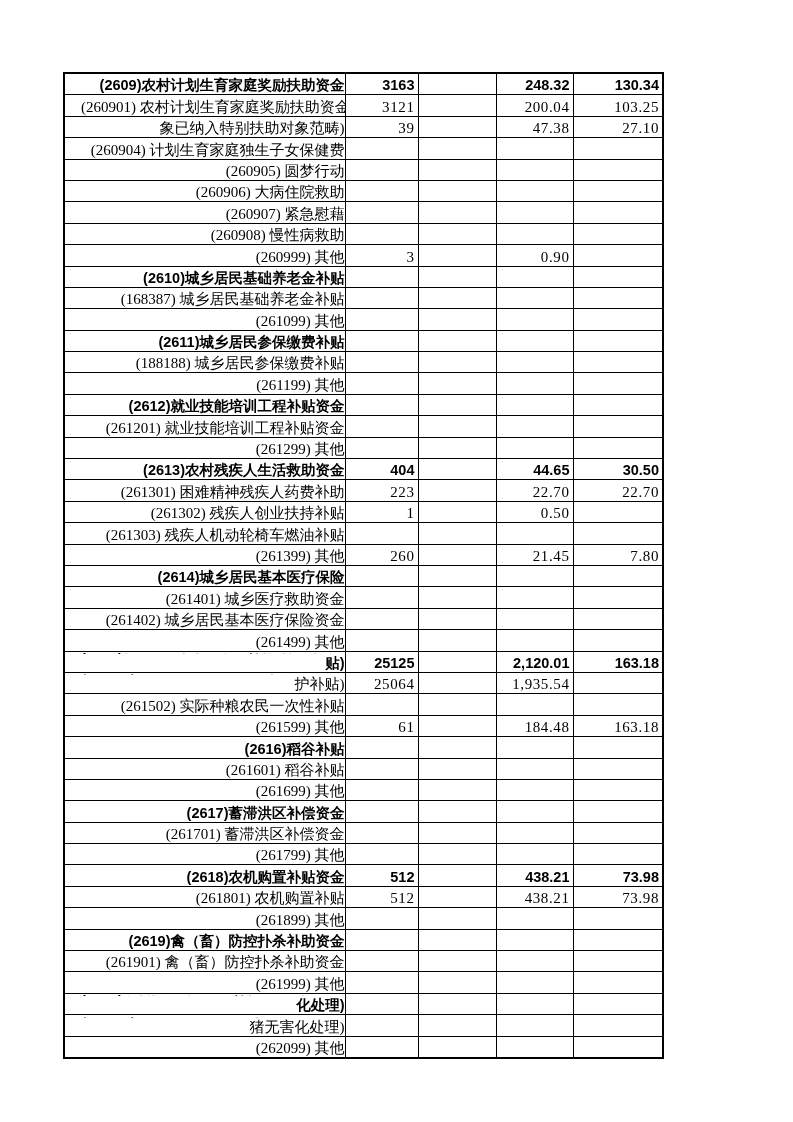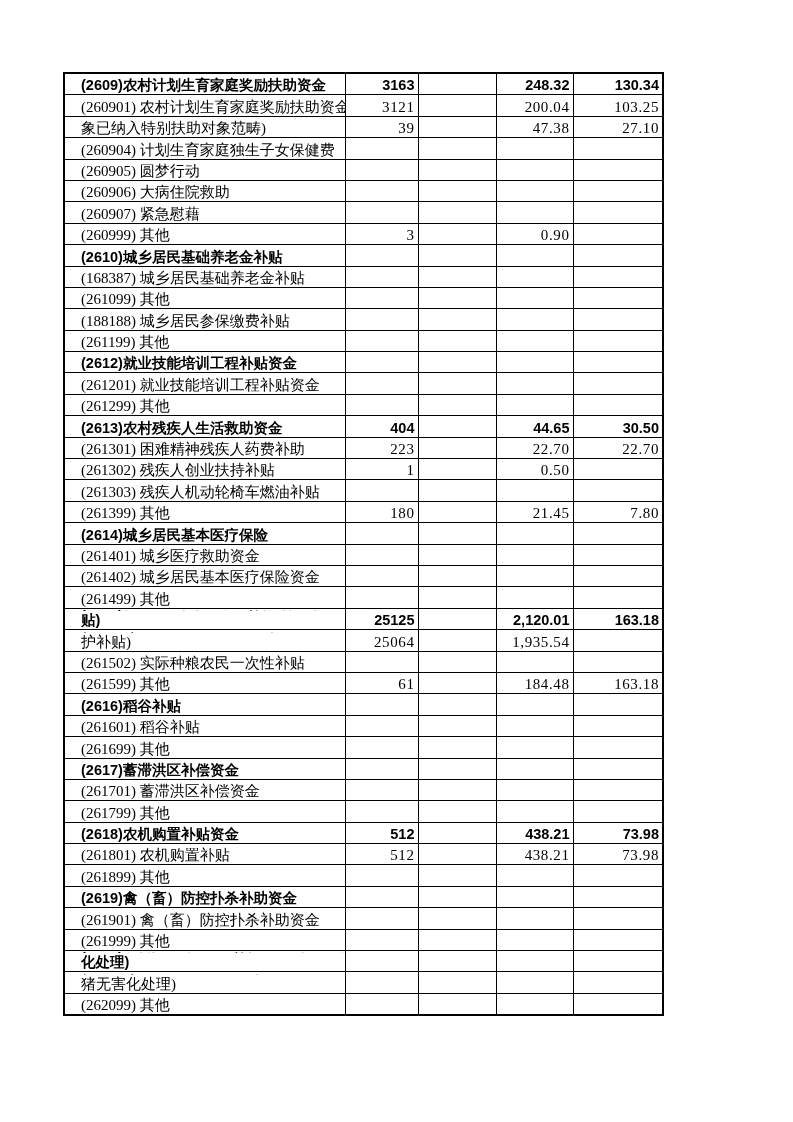--- a/index.html
+++ b/index.html
@@ -30,21 +30,21 @@
     max-height: 20.4px;
     overflow: hidden;
     padding: 0;
     vertical-align: bottom;
     font-size: 15px;
     line-height: 18px;
     white-space: nowrap;
   }
   td.c-label {
     padding-left: 16px;
-    text-align: left;
+    text-align: right;
   }
   td.c-num {
     padding-right: 3px;
     text-align: right;
     letter-spacing: 0.6px;
   }
   tr.bold td {
     font-family: "Liberation Sans", "DejaVu Sans", sans-serif;
     font-weight: bold;
     letter-spacing: 0px;
@@ -118,20 +118,27 @@
         <td class="c-num"></td>
       </tr>
       <tr>
         <td class="c-label">(260907) 紧急慰藉</td>
         <td class="c-num"></td>
         <td class="c-num"></td>
         <td class="c-num"></td>
         <td class="c-num"></td>
       </tr>
       <tr>
+        <td class="c-label">(260908) 慢性病救助</td>
+        <td class="c-num"></td>
+        <td class="c-num"></td>
+        <td class="c-num"></td>
+        <td class="c-num"></td>
+      </tr>
+      <tr>
         <td class="c-label">(260999) 其他</td>
         <td class="c-num">3</td>
         <td class="c-num"></td>
         <td class="c-num">0.90</td>
         <td class="c-num"></td>
       </tr>
       <tr class="bold">
         <td class="c-label">(2610)城乡居民基础养老金补贴</td>
         <td class="c-num"></td>
         <td class="c-num"></td>
@@ -145,20 +152,27 @@
         <td class="c-num"></td>
         <td class="c-num"></td>
       </tr>
       <tr>
         <td class="c-label">(261099) 其他</td>
         <td class="c-num"></td>
         <td class="c-num"></td>
         <td class="c-num"></td>
         <td class="c-num"></td>
       </tr>
+      <tr class="bold">
+        <td class="c-label">(2611)城乡居民参保缴费补贴</td>
+        <td class="c-num"></td>
+        <td class="c-num"></td>
+        <td class="c-num"></td>
+        <td class="c-num"></td>
+      </tr>
       <tr>
         <td class="c-label">(188188) 城乡居民参保缴费补贴</td>
         <td class="c-num"></td>
         <td class="c-num"></td>
         <td class="c-num"></td>
         <td class="c-num"></td>
       </tr>
       <tr>
         <td class="c-label">(261199) 其他</td>
         <td class="c-num"></td>
@@ -210,21 +224,21 @@
       </tr>
       <tr>
         <td class="c-label">(261303) 残疾人机动轮椅车燃油补贴</td>
         <td class="c-num"></td>
         <td class="c-num"></td>
         <td class="c-num"></td>
         <td class="c-num"></td>
       </tr>
       <tr>
         <td class="c-label">(261399) 其他</td>
-        <td class="c-num">180</td>
+        <td class="c-num">260</td>
         <td class="c-num"></td>
         <td class="c-num">21.45</td>
         <td class="c-num">7.80</td>
       </tr>
       <tr class="bold">
         <td class="c-label">(2614)城乡居民基本医疗保险</td>
         <td class="c-num"></td>
         <td class="c-num"></td>
         <td class="c-num"></td>
         <td class="c-num"></td>

